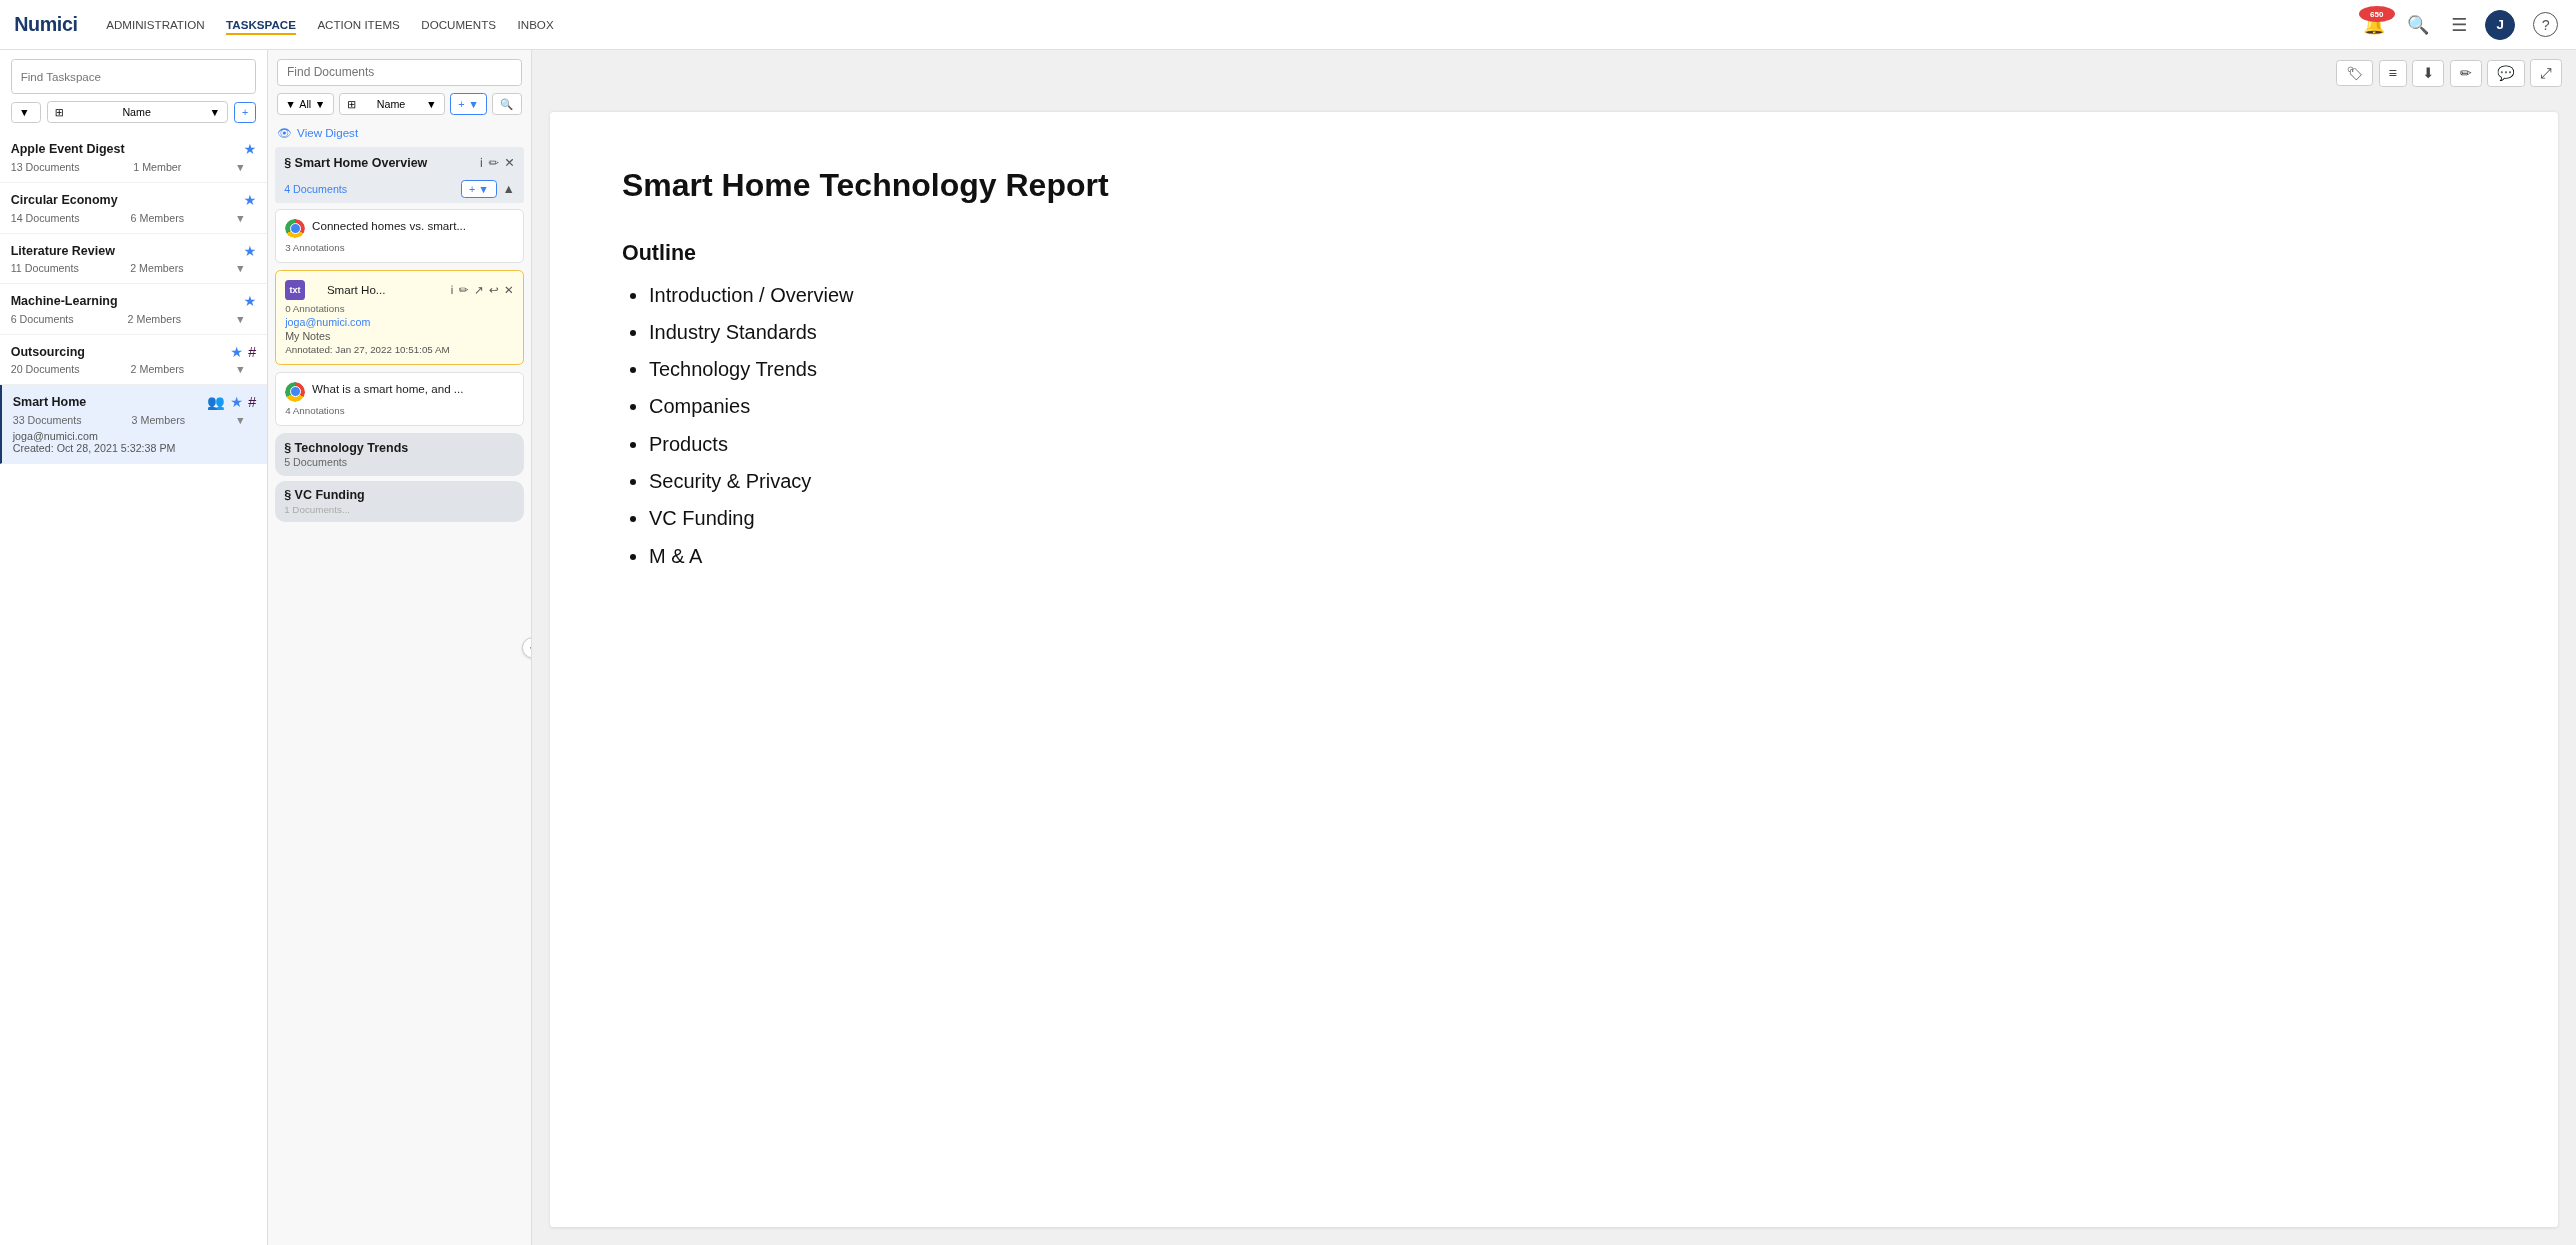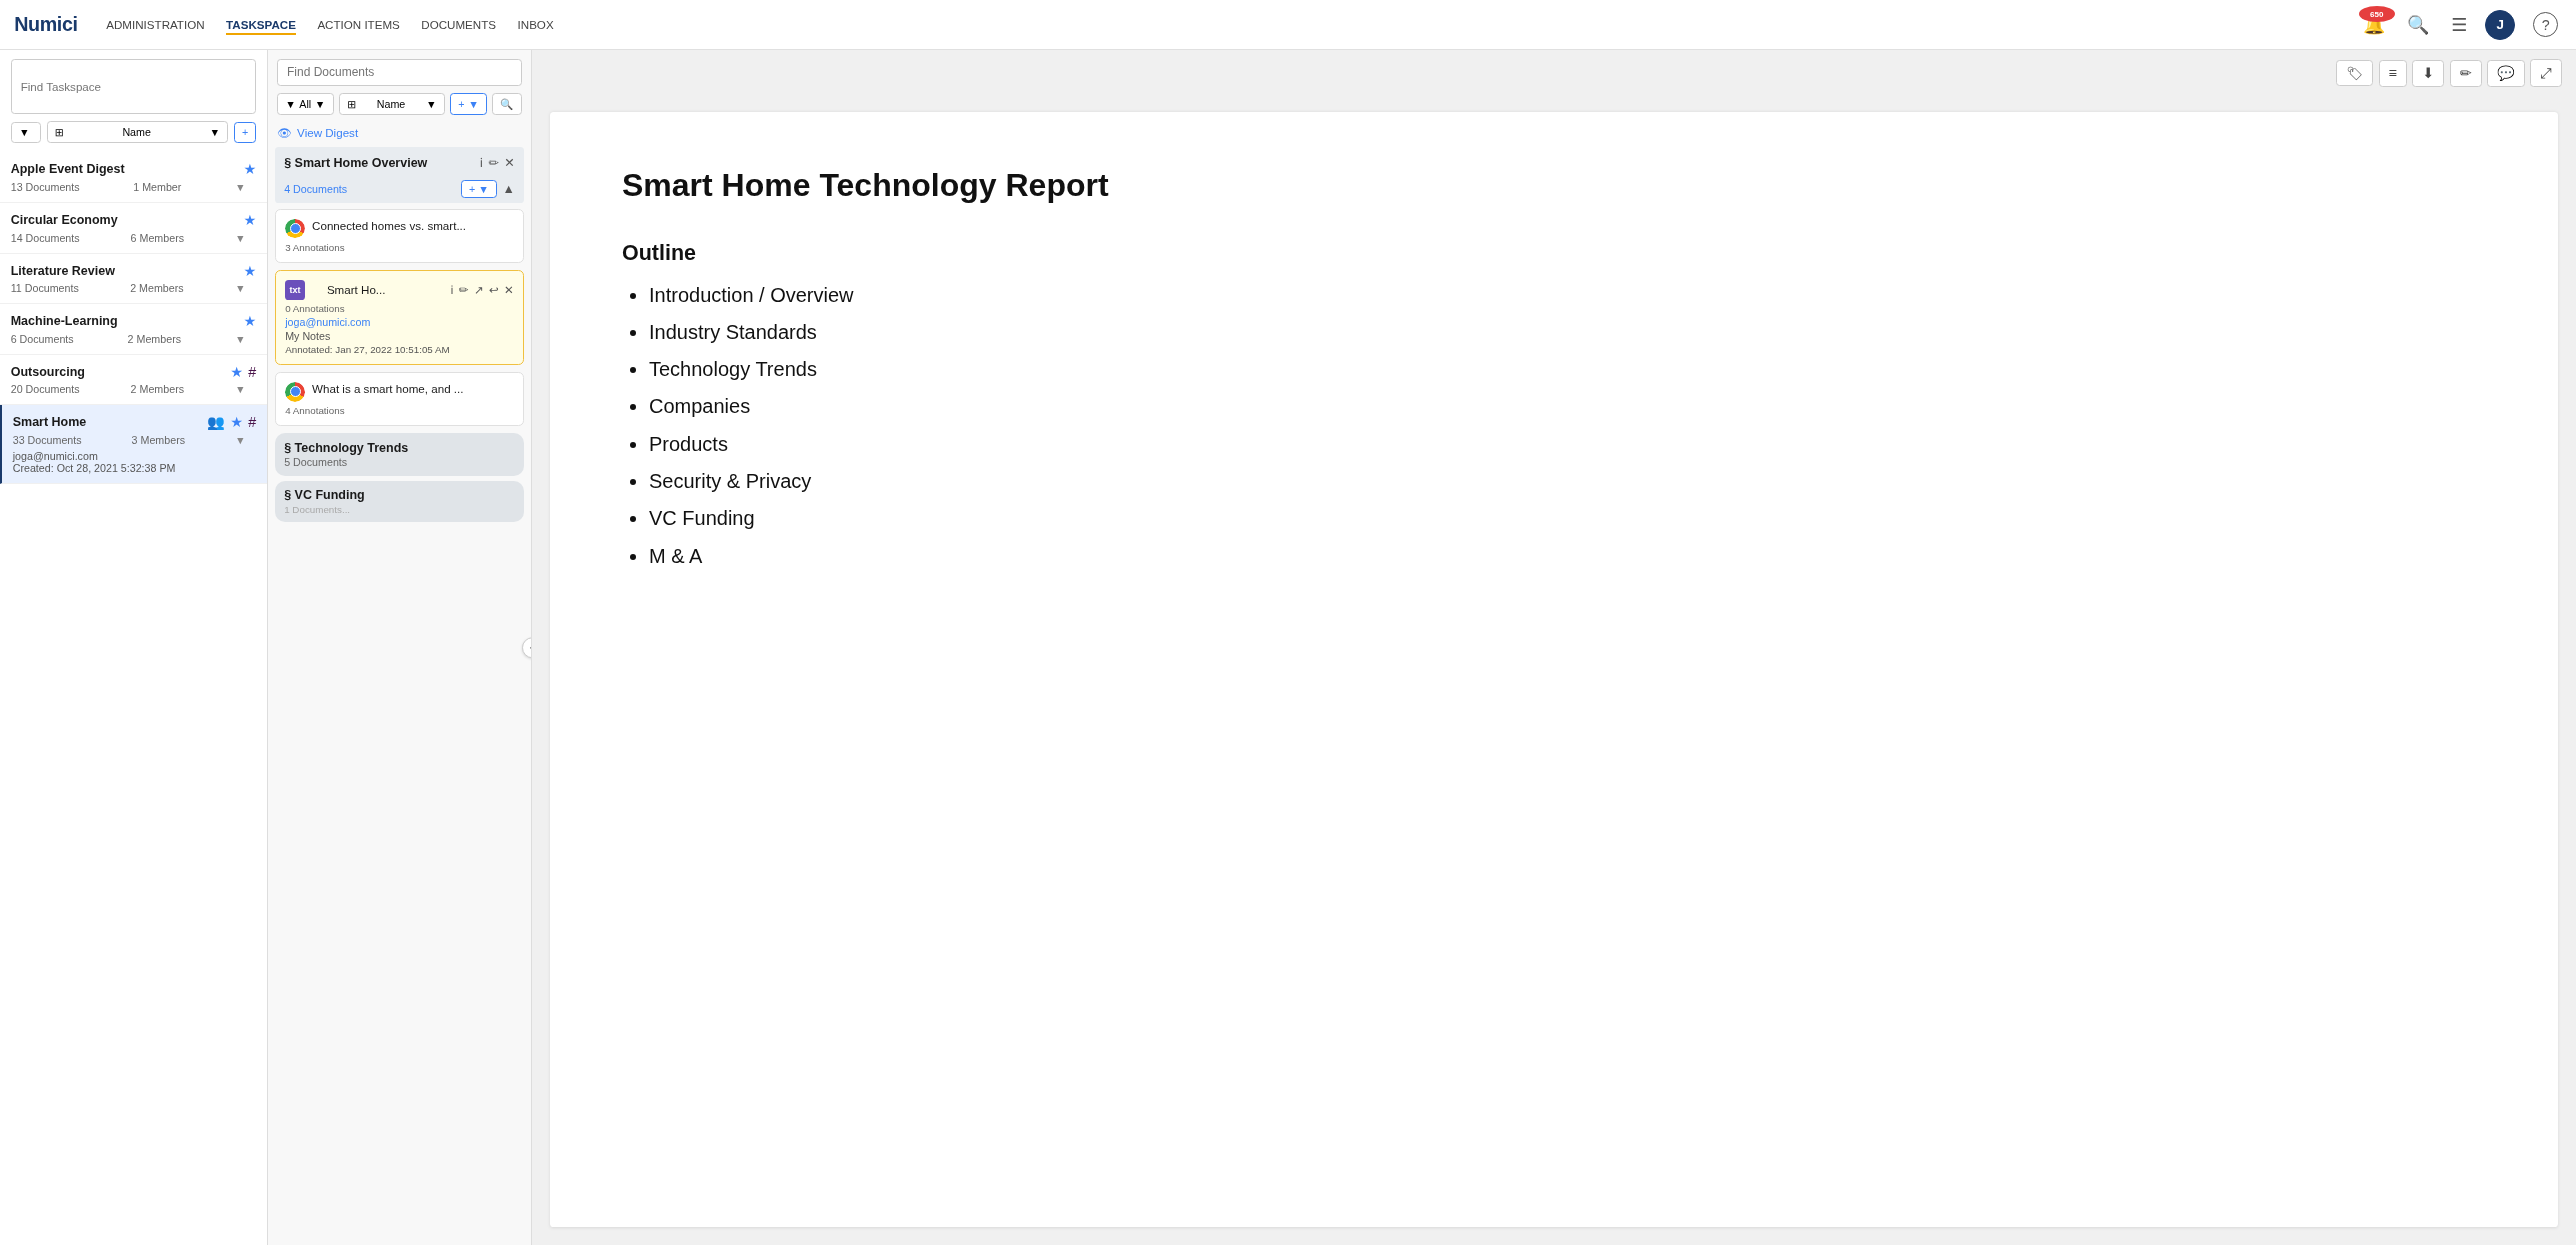--- a/index.html
+++ b/index.html
@@ -17,21 +17,21 @@
     .nav-icon-btn { background: none; border: none; cursor: pointer; color: #555; font-size: 16px; padding: 3.6px; position: relative; }
     .badge { position: absolute; top: -3.6px; right: -5.4px; background: #e53e3e; color: #fff; border-radius: 50%; font-size: 8px; width: 36px; height: 16px; display: flex; align-items: center; justify-content: center; font-weight: 700; }
     .avatar-btn { width: 30px; height: 30px; border-radius: 50%; border: 1.8px solid #1a3a6b; background: #1a3a6b; color: #fff; font-weight: 700; font-size: 13.4px; cursor: pointer; display: flex; align-items: center; justify-content: center; }
 
     
     .main-layout { display: flex; height: calc(100vh - 50px); }
 
     
     .left-sidebar { width: 268px; background: #fff; border-right: 0.9px solid #ddd; display: flex; flex-direction: column; overflow: hidden; }
     .sidebar-search { padding: 9px 10.7px 7.2px; }
-    .sidebar-search input { width: 100%; border: 0.9px solid #ccc; border-radius: 3.6px; padding: 20px 9px; font-size: 11.6px; }
+    .sidebar-search input { width: 100%; border: 0.9px solid #ccc; border-radius: 3.6px; padding: 10px 9px; font-size: 11.6px; }
     .sidebar-toolbar { display: flex; align-items: center; gap: 5.4px; padding: 0 10.7px 9px; }
     .toolbar-btn { border: 0.9px solid #ccc; background: #fff; border-radius: 3.6px; padding: 3.6px 7.2px; font-size: 10.7px; cursor: pointer; display: flex; align-items: center; gap: 3.6px; }
     .toolbar-btn-blue { border: 0.9px solid #3b82f6; color: #3b82f6; }
     .sidebar-list { flex: 1; overflow-y: auto; }
     .taskspace-item { padding: 9px 10.7px; border-bottom: 0.9px solid #f0f0f0; cursor: pointer; }
     .taskspace-item.active { background: #e8f0fe; border-left: 2.7px solid #1a3a6b; }
     .taskspace-item-header { display: flex; align-items: center; justify-content: space-between; }
     .taskspace-name { font-weight: 600; font-size: 12.5px; color: #1a1a1a; }
     .taskspace-icons { display: flex; align-items: center; gap: 5.4px; }
     .star-icon { color: #3b82f6; font-size: 14.3px; }

